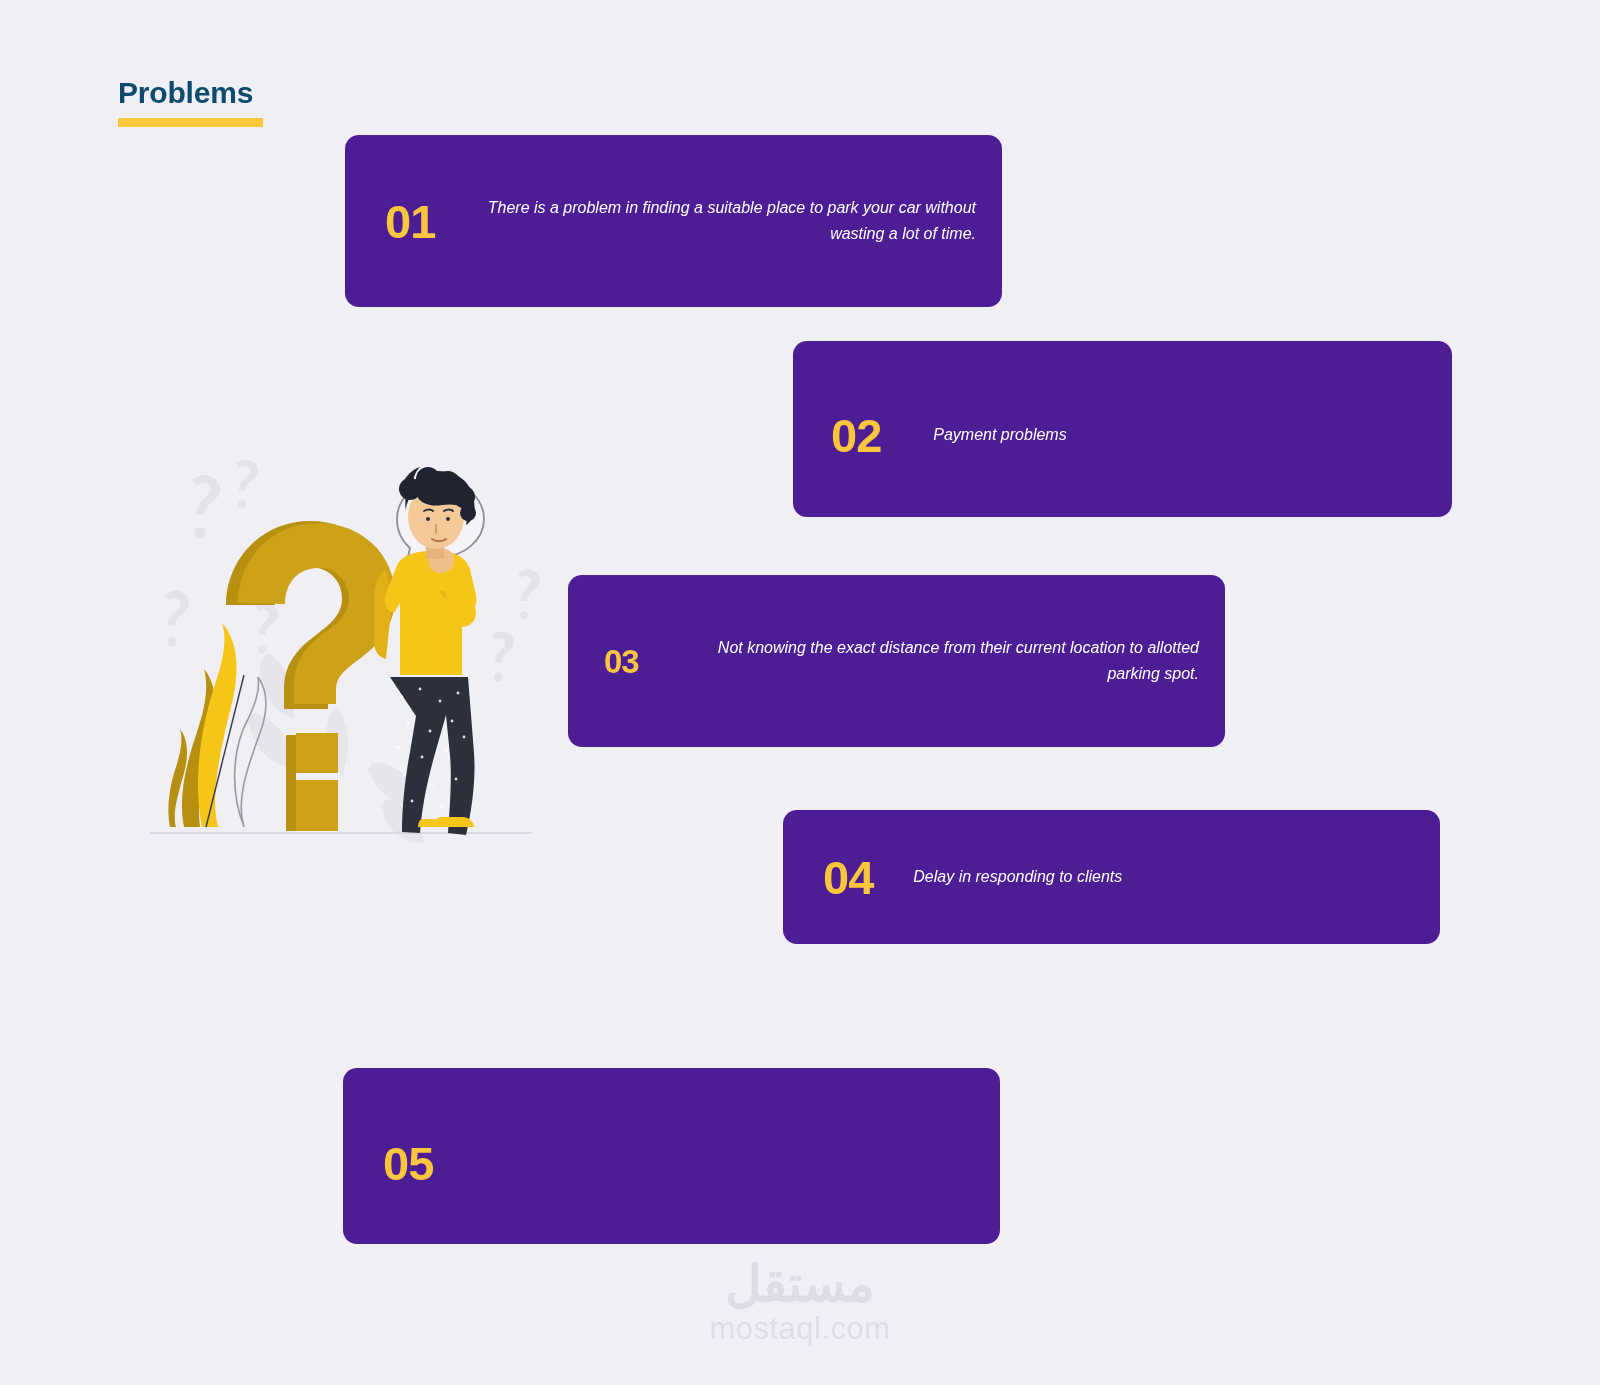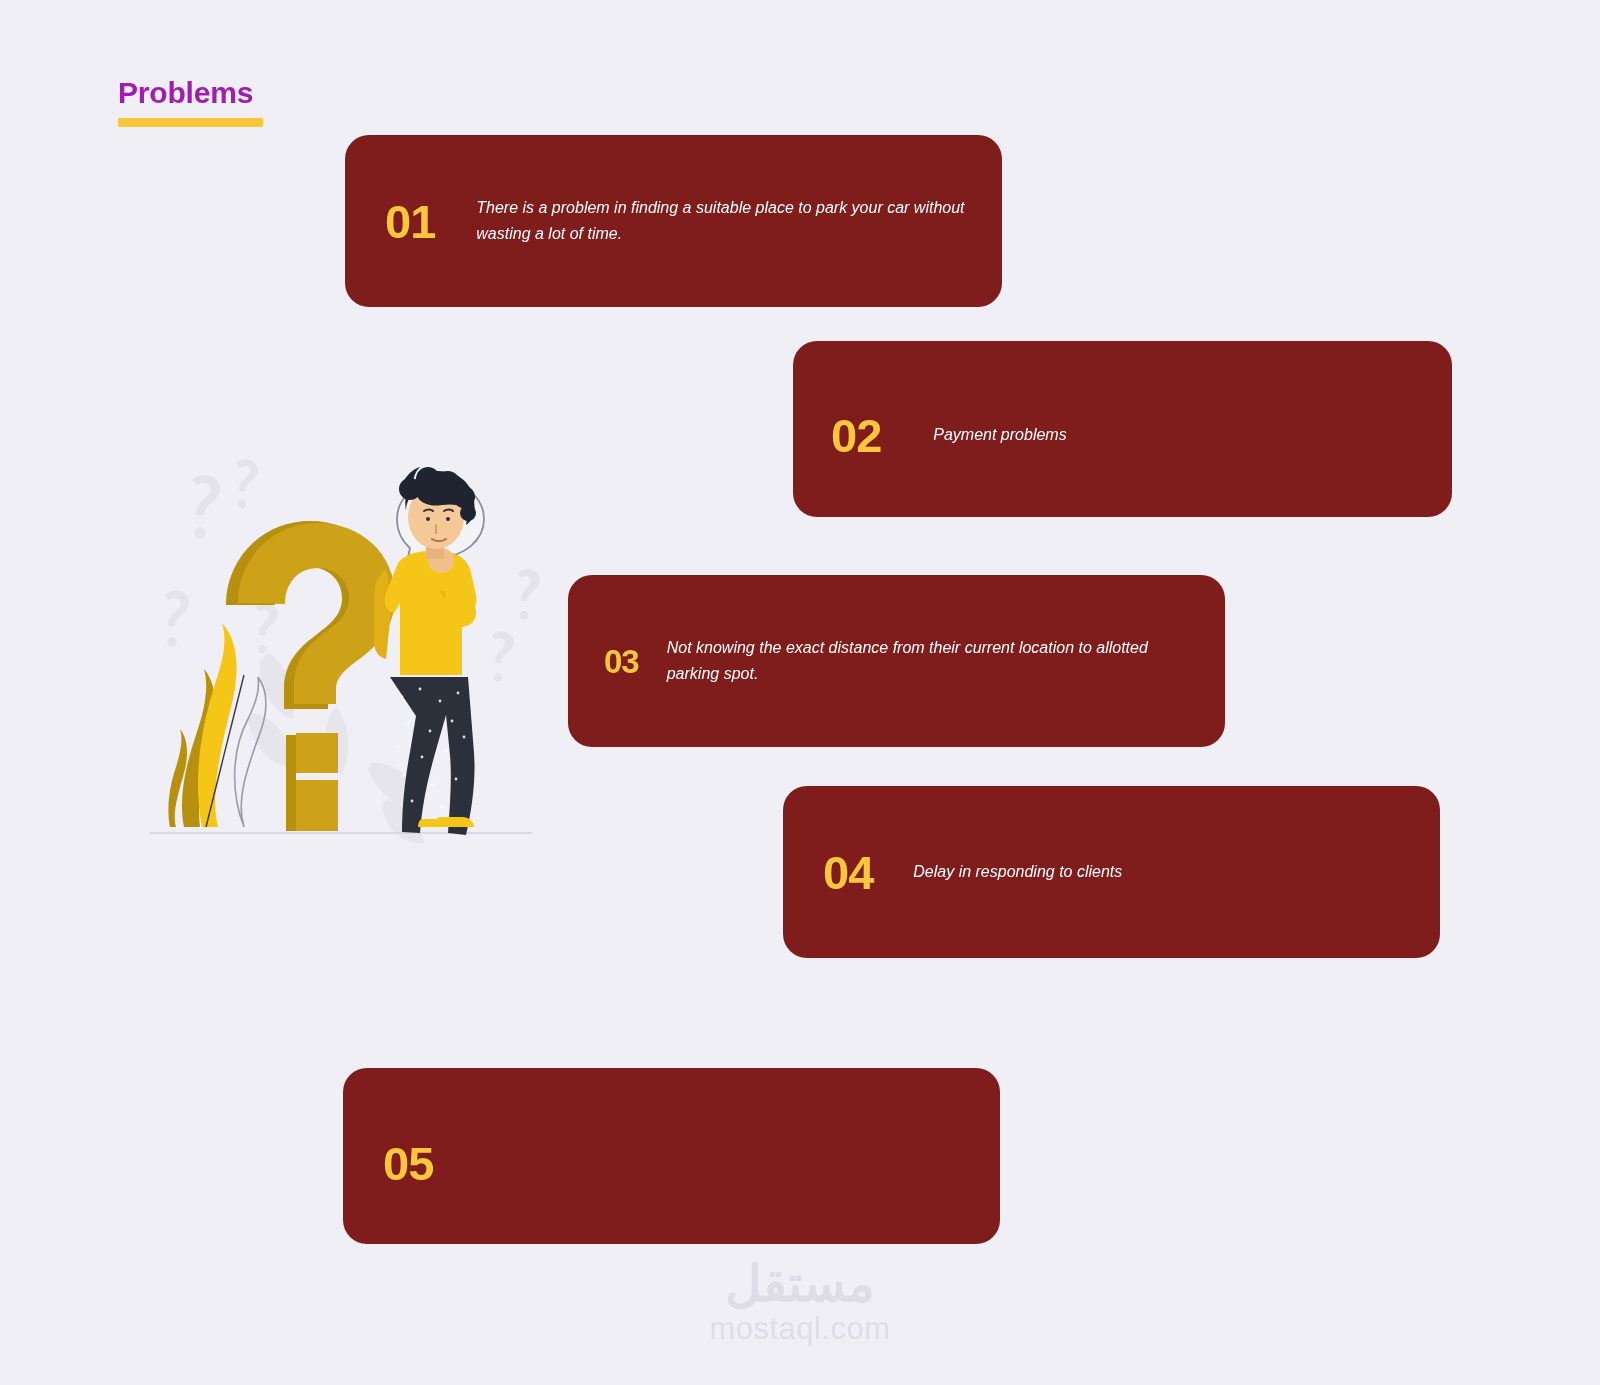--- a/index.html
+++ b/index.html
@@ -23,41 +23,42 @@
 
   
   .title-block {
     position: absolute;
     left: 118px;
     top: 78px;
   }
   .title-text {
     font-size: 30px;
     font-weight: bold;
-    color: #a21caf;
+    color: #0c4a6e;
     letter-spacing: -0.2px;
     line-height: 1;
     white-space: nowrap;
   }
   .title-underline {
     width: 145px;
     height: 9px;
     background: #fac63c;
     margin-top: 10px;
     border-radius: 1px;
   }
 
   
   .card {
     position: absolute;
-    background: #7f1d1d;
-    border-radius: 24px;
+    background: #4c1d95;
+    border-radius: 14px;
     display: flex;
     align-items: center;
     box-sizing: border-box;
+    text-align: right;
   }
   .card-num {
     color: #fac63c;
     font-weight: bold;
     font-size: 46px;
     line-height: 1;
     flex: 0 0 auto;
     letter-spacing: -1px;
   }
   .card-text {
@@ -75,21 +76,21 @@
   #card-1 .card-text { margin-left: 41px; }
 
   #card-2 { left: 793px;  top: 341px;  width: 659px; height: 176px; padding: 12px 26px 0 38px; }
   #card-2 .card-num  { font-size: 47px; }
   #card-2 .card-text { margin-left: 52px; }
 
   #card-3 { left: 568px;  top: 575px;  width: 657px; height: 172px; padding: 0 26px 0 36px; }
   #card-3 .card-num  { font-size: 33px; }
   #card-3 .card-text { margin-left: 28px; }
 
-  #card-4 { left: 783px;  top: 786px;  width: 657px; height: 172px; padding: 0 20px 0 40px; }
+  #card-4 { left: 783px;  top: 810px;  width: 657px; height: 134px; padding: 0 20px 0 40px; }
   #card-4 .card-num  { font-size: 47px; }
   #card-4 .card-text { margin-left: 40px; }
 
   #card-5 { left: 343px;  top: 1068px; width: 657px; height: 176px; padding: 15px 26px 0 40px; }
   #card-5 .card-num  { font-size: 47px; }
   #card-5 .card-text { margin-left: 41px; }
 
   
   .illustration {
     position: absolute;

